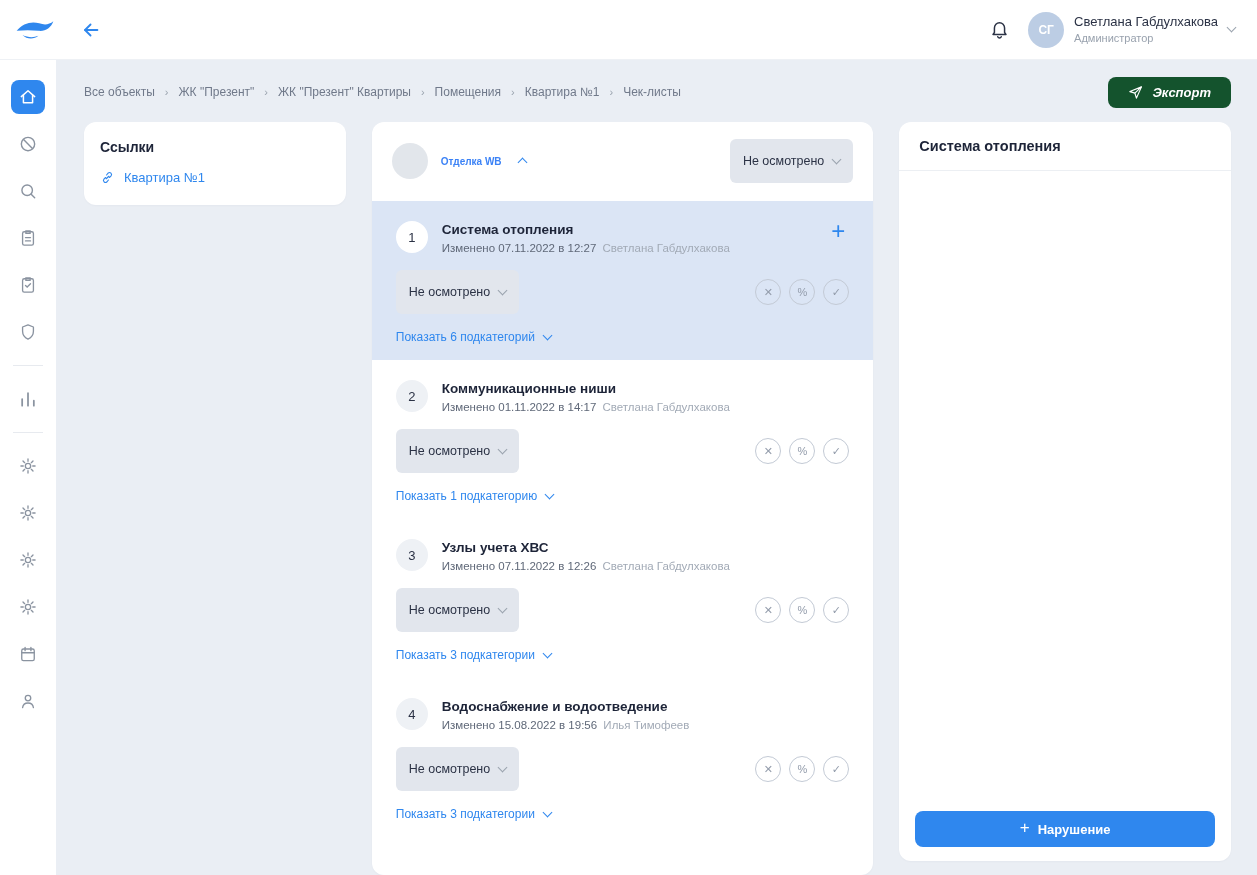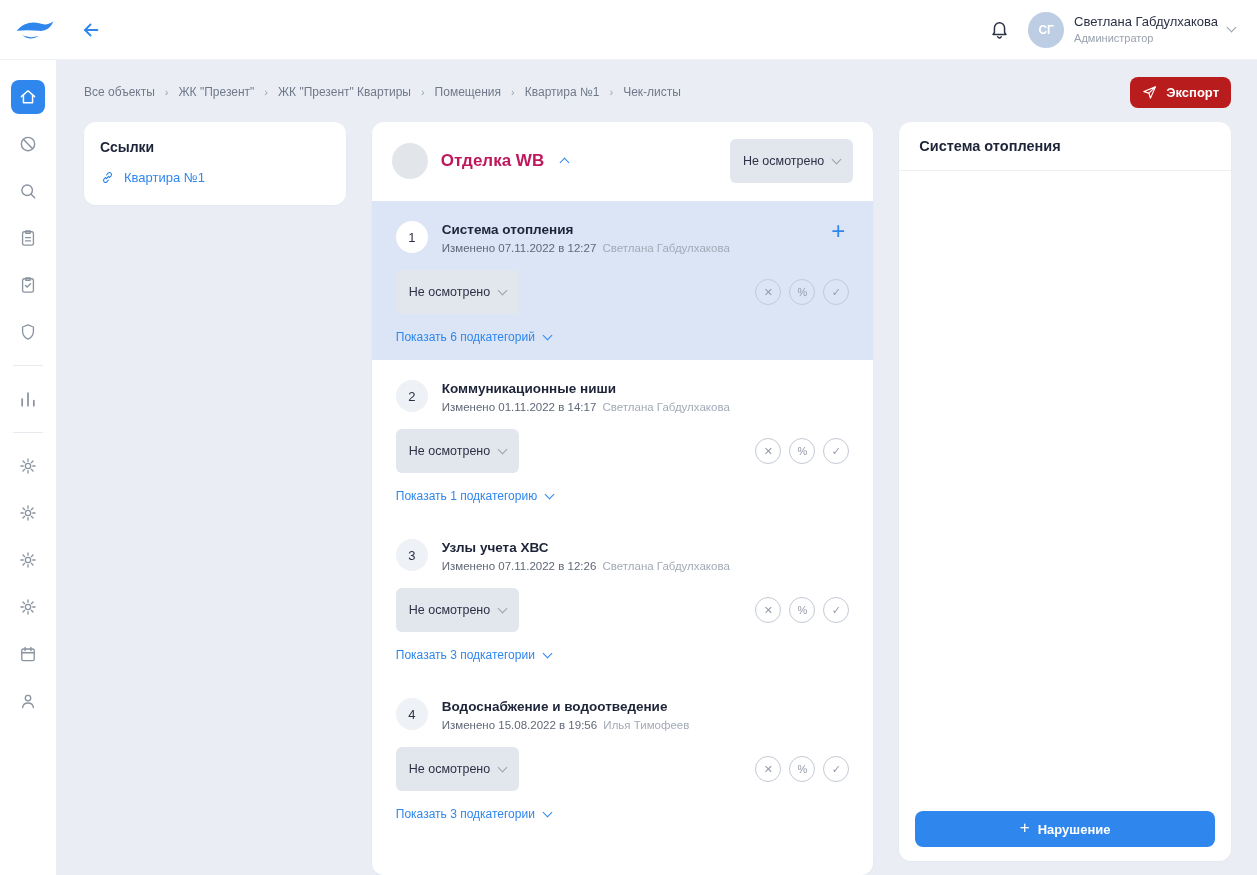--- a/index.html
+++ b/index.html
@@ -35,36 +35,36 @@
                justify-content:center; color:#8a93a0; flex-shrink:0; }
   .side-item.active { background:#2f87ee; color:#fff; }
   .side-divider { width:30px; height:1px; background:#e7eaef; margin:3px 0; flex-shrink:0; }
 
   
   .main { position:absolute; left:56px; top:60px; right:0; bottom:0; padding:16px 26px 0 28px; }
   .breadcrumb-row { display:flex; align-items:center; height:32px; margin-bottom:14px; }
   .breadcrumb { display:flex; align-items:center; gap:10px; font-size:12px; color:#70798a; }
   .crumb { white-space:nowrap; }
   .crumb-sep { color:#9aa3ae; font-size:11px; }
-  .export-btn { margin-left:auto; background:#b91c1c; color:#fff; font-size:13px; font-weight:600;
-                border-radius:8px; padding:8px 12px; display:flex; align-items:center; gap:9px; }
+  .export-btn { margin-left:auto; background:#14532d; color:#fff; font-size:13px; font-weight:600;
+                border-radius:8px; padding:8px 20px; display:flex; align-items:center; gap:9px;font-style:italic; }
 
   .columns { display:flex; gap:26px; align-items:flex-start; height:calc(100% - 46px); }
   .card { background:#fff; border-radius:12px; box-shadow:0 1px 2px rgba(30,40,70,.03); }
 
   
   .links-card { width:262px; padding:17px 16px 20px; }
   .links-title { font-size:14px; font-weight:700; color:#1d2438; margin-bottom:15px; }
   .link-row { display:flex; align-items:center; gap:9px; color:#2f87ee; font-size:13px; }
 
   
   .mid-card { width:502px; height:100%; display:flex; flex-direction:column; overflow:hidden; }
   .mid-header { display:flex; align-items:center; gap:13px; padding:17px 20px 18px; }
   .group-avatar { width:36px; height:36px; border-radius:50%; background:#e2e6eb; flex-shrink:0; }
-  .group-title { font-size:17px; font-weight:700; color:#be185d; }
+  .group-title { font-size:10px; font-weight:700; color:#3b82f6; }
   .collapse-btn { display:flex; padding:4px; }
   .mid-header .status-pill { margin-left:auto; }
 
   .status-pill { background:#e2e6ed; border-radius:6px; padding:15px 13px; font-size:12.5px;
                  color:#2b3245; display:flex; align-items:center; gap:9px; }
   .item { padding:20px 24px 16px; }
   .item.selected { background:#dbe5f5; }
   .item-top { display:flex; gap:14px; }
   .num { width:32px; height:32px; border-radius:50%; background:#eef1f5; display:flex; align-items:center;
          justify-content:center; font-size:13px; color:#2b3245; flex-shrink:0; }

